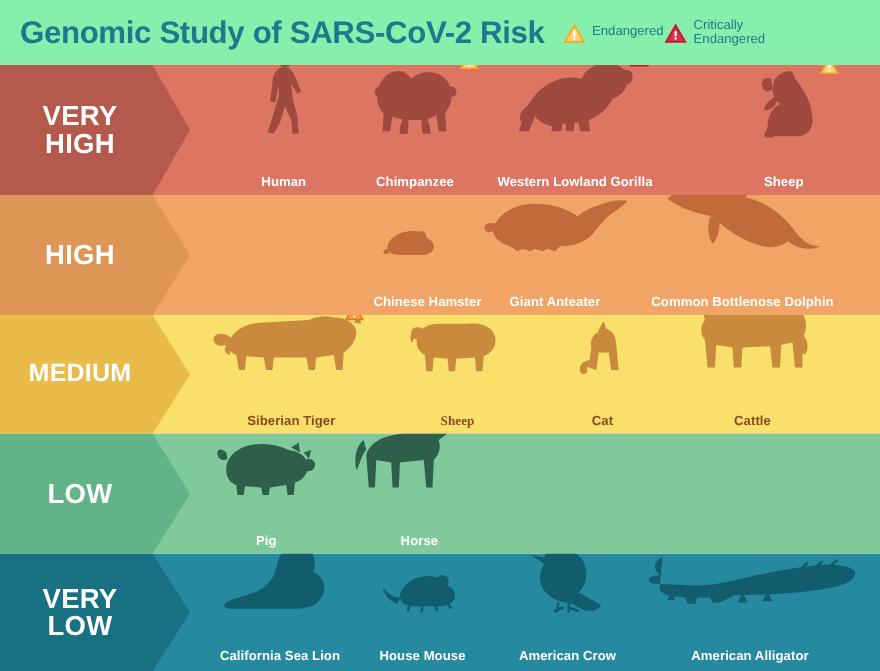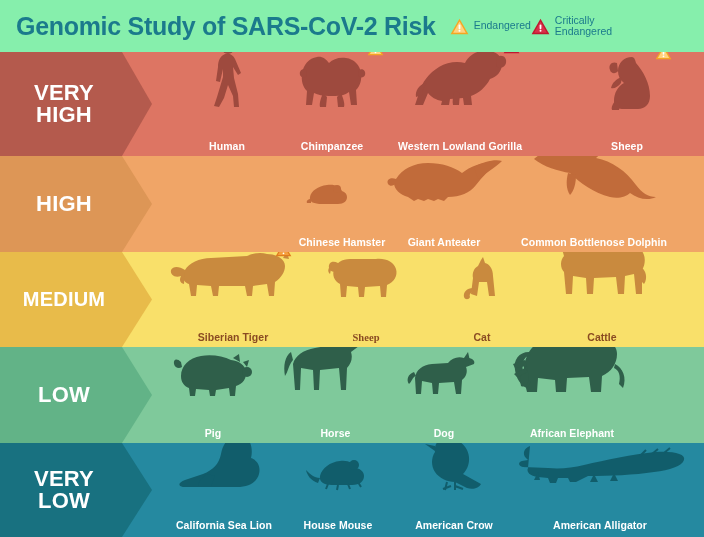--- a/index.html
+++ b/index.html
@@ -349,48 +349,21 @@
             <g class="sil" fill="#2f5f4a">
               <path d="M72 6 C66 4 60 6 56 12 L34 16 C22 18 14 24 12 32 L14 58 L19 58 L20 36 L32 38 L33 58 L38 58 L39 38 L58 36 L60 58 L65 58 L66 36 C70 32 72 26 70 20 L78 14 C80 10 77 6 72 6 Z"></path>
               <path d="M72 4 L76 0 L78 8 Z"></path>
               <path d="M10 20 C4 24 2 34 4 44 C7 40 8 32 12 28 Z"></path>
             </g>
           </svg>
         </div>
         <div class="animal-label" style="color: rgb(255, 255, 255); padding-left: 21px;">Horse</div>
       </div>
 
-      <div class="animal" style="left:248px;bottom:4px;width:88px;">
-        <div class="animal-art">
-          <svg width="76" height="48" viewBox="0 0 76 48">
-            <g class="sil" fill="#2f5f4a">
-              <path d="M58 8 C52 6 46 8 42 13 L26 14 C16 15 10 20 9 28 L10 44 L15 44 L16 31 L26 33 L27 44 L32 44 L33 33 L48 32 L50 44 L55 44 L56 30 C60 27 62 22 60 17 L68 14 C70 10 64 7 58 8 Z"></path>
-              <path d="M58 8 L62 2 L64 11 Z"></path>
-              <path d="M8 22 C2 24 0 30 3 34 C6 32 6 27 10 26 Z"></path>
-            </g>
-          </svg>
-        </div>
-        <div class="animal-label" style="color: rgb(255, 255, 255);">Dog</div>
-      </div>
-
-      <div class="animal" style="left:352px;bottom:4px;width:136px;">
-        <div class="animal-art">
-          <svg width="122" height="68" viewBox="0 0 122 68">
-            <g class="sil" fill="#2f5f4a">
-              <path d="M44 8 C30 8 20 16 16 26 C12 34 12 44 14 54 L16 62 L26 62 L27 48 L44 50 L45 62 L55 62 L56 48 L78 47 L80 62 L90 62 L91 46 C100 42 106 34 106 24 C106 14 96 8 82 8 Z"></path>
-              <path d="M18 22 C8 22 2 30 4 40 C5 48 10 56 16 58 L20 52 C14 48 10 40 12 32 C14 27 17 25 20 26 Z"></path>
-              <path d="M16 36 C10 40 8 48 10 56 C14 58 18 54 18 48 Z"></path>
-              <path d="M14 30 L2 34 L4 38 L16 36 Z"></path>
-              <path d="M14 38 L3 44 L6 47 L17 42 Z"></path>
-              <path d="M104 34 C112 38 116 48 112 58 L108 54 C110 46 108 40 103 38 Z"></path>
-            </g>
-          </svg>
-        </div>
-        <div class="animal-label" style="color: rgb(255, 255, 255);">African Elephant</div>
-      </div>
+
 
     </div>
   </div>
 
   <div class="row" id="row4" style="top:443px;height:94px;">
     <div class="row-bg" style="background: rgb(37, 137, 160);"></div>
     <div class="chevron">
       <svg class="chev-shape" width="152" height="94" viewBox="0 0 152 94" preserveAspectRatio="none">
         <path class="chev-path" d="M0 0 H122 L152 47 L122 94 H0 Z" fill="#187180"></path>
       </svg>

